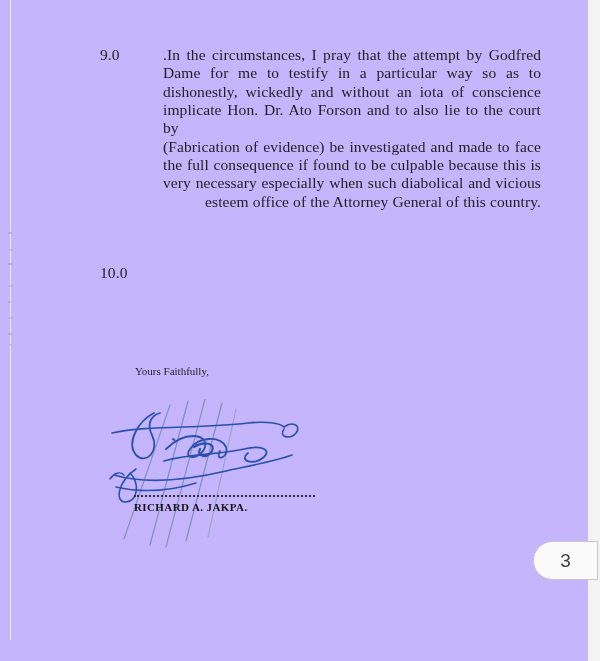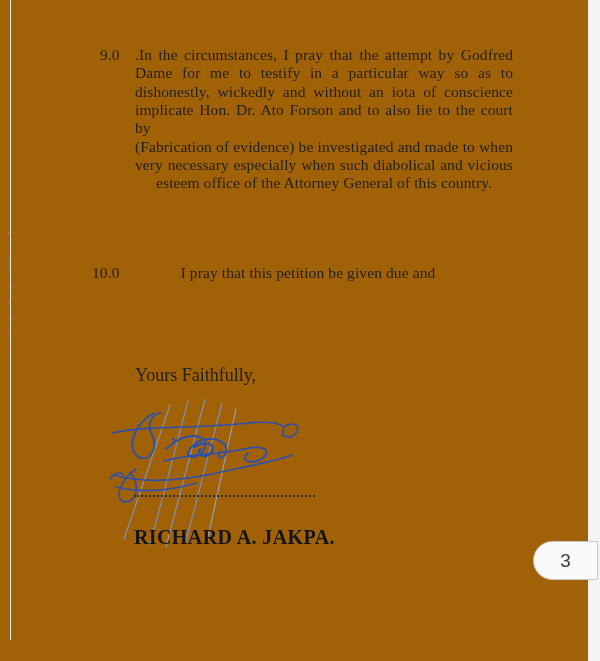--- a/index.html
+++ b/index.html
@@ -1,36 +1,36 @@
 <!DOCTYPE html>
 <html><head>
 <meta charset="utf-8">
 <style>
   html,body{margin:0;padding:0;background:#ffffff;}
   .screen{
-    position:relative;width:600px;height:661px;background:#a16207;overflow:hidden;
+    position:relative;width:600px;height:661px;background:#c4b5fd;overflow:hidden;
     font-family:"Liberation Serif", serif;color:#1f1f1f;
   }
   
   .edge-line{position:absolute;left:10px;top:0;width:1px;height:640px;background:#ededed;}
   .tick{position:absolute;background:#9a9a9a;border-radius:1px;}
 
   
   .para{position:absolute;display:flex;font-size:15.5px;line-height:18.35px;letter-spacing:0.1px;}
   .para .num{flex:0 0 auto;}
   .para .body{display:block;}
   .jline{text-align:justify;text-align-last:justify;}
-  .lline{text-align:center;}
+  .lline{text-align:right;}
 
-  .closing{position:absolute;left:135px;top:365px;font-size:18px;}
+  .closing{position:absolute;left:135px;top:365px;font-size:11px;}
 
   .sig-wrap{position:absolute;left:108px;top:399px;width:200px;height:152px;pointer-events:none;}
 
   .sig-line{position:absolute;left:134px;top:495px;width:181px;height:0;border-top:2px dotted #2e2e2e;}
-  .signatory{position:absolute;left:134px;top:526px;font-size:20px;font-weight:bold;letter-spacing:0.4px;color:#141414;}
+  .signatory{position:absolute;left:134px;top:501px;font-size:11px;font-weight:bold;letter-spacing:0.4px;color:#141414;}
 
   
   .scroll-track{position:absolute;right:0;top:0;width:12px;height:661px;background:#f3f3f4;}
   .page-pill{
     position:absolute;left:533px;top:541px;width:65px;height:39px;box-sizing:border-box;
     background:#fafafa;border:1px solid #c7c7c7;border-radius:20px 0 0 20px;
     display:flex;align-items:center;justify-content:center;
     font-family:"Liberation Sans", sans-serif;font-size:19px;color:#3c4043;
   }
 </style>
@@ -44,35 +44,35 @@
   <div class="tick" style="left:9px;top:249px;width:3px;height:2px;opacity:.4"></div>
   <div class="tick" style="left:8px;top:263px;width:4px;height:2px;opacity:.5"></div>
   <div class="tick" style="left:9px;top:285px;width:4px;height:2px;opacity:.45"></div>
   <div class="tick" style="left:8px;top:301px;width:3px;height:2px;opacity:.5"></div>
   <div class="tick" style="left:9px;top:317px;width:4px;height:2px;opacity:.45"></div>
   <div class="tick" style="left:8px;top:333px;width:4px;height:2px;opacity:.5"></div>
   <div class="tick" style="left:9px;top:344px;width:3px;height:2px;opacity:.35"></div>
 
   <div class="para" style="left:100px;top:46px;">
     <div class="num" style="width:35px;">9.0</div>
-    <div class="body" style="width:378px;">
+    <div class="body" style="width:378px;margin-left:28px;">
       <div class="jline">.In the circumstances, I pray that the attempt by Godfred</div>
       <div class="jline">Dame for me to testify in a particular way so as to</div>
       <div class="jline">dishonestly, wickedly and without an iota of conscience</div>
       <div class="jline">implicate Hon. Dr. Ato Forson and to also lie to the court by</div>
-      <div class="jline">(Fabrication of evidence) be investigated and made to when</div>
+      <div class="jline">(Fabrication of evidence) be investigated and made to face</div>
+      <div class="jline">the full consequence if found to be culpable because this is</div>
       <div class="jline">very necessary especially when such diabolical and vicious</div>
       <div class="lline">esteem office of the Attorney General of this country.</div>
     </div>
   </div>
 
-  <div class="para" style="left:92px;top:264px;gap:16px;">
+  <div class="para" style="left:100px;top:264px;">
     <div class="num" style="width:40px;">10.0</div>
     <div class="body" style="width:320px;">
-      <div class="lline">I pray that this petition be given due and</div>
     </div>
   </div>
 
   <div class="closing">Yours Faithfully,</div>
 
   <div class="sig-wrap">
     <svg width="200" height="152" viewBox="0 0 200 152" xmlns="http://www.w3.org/2000/svg">
       <g fill="none" stroke-linecap="round" stroke="#2b50ae">
 
         <path d="M62 6 L16 140" stroke="#8593b8" stroke-width="1.2"></path>

